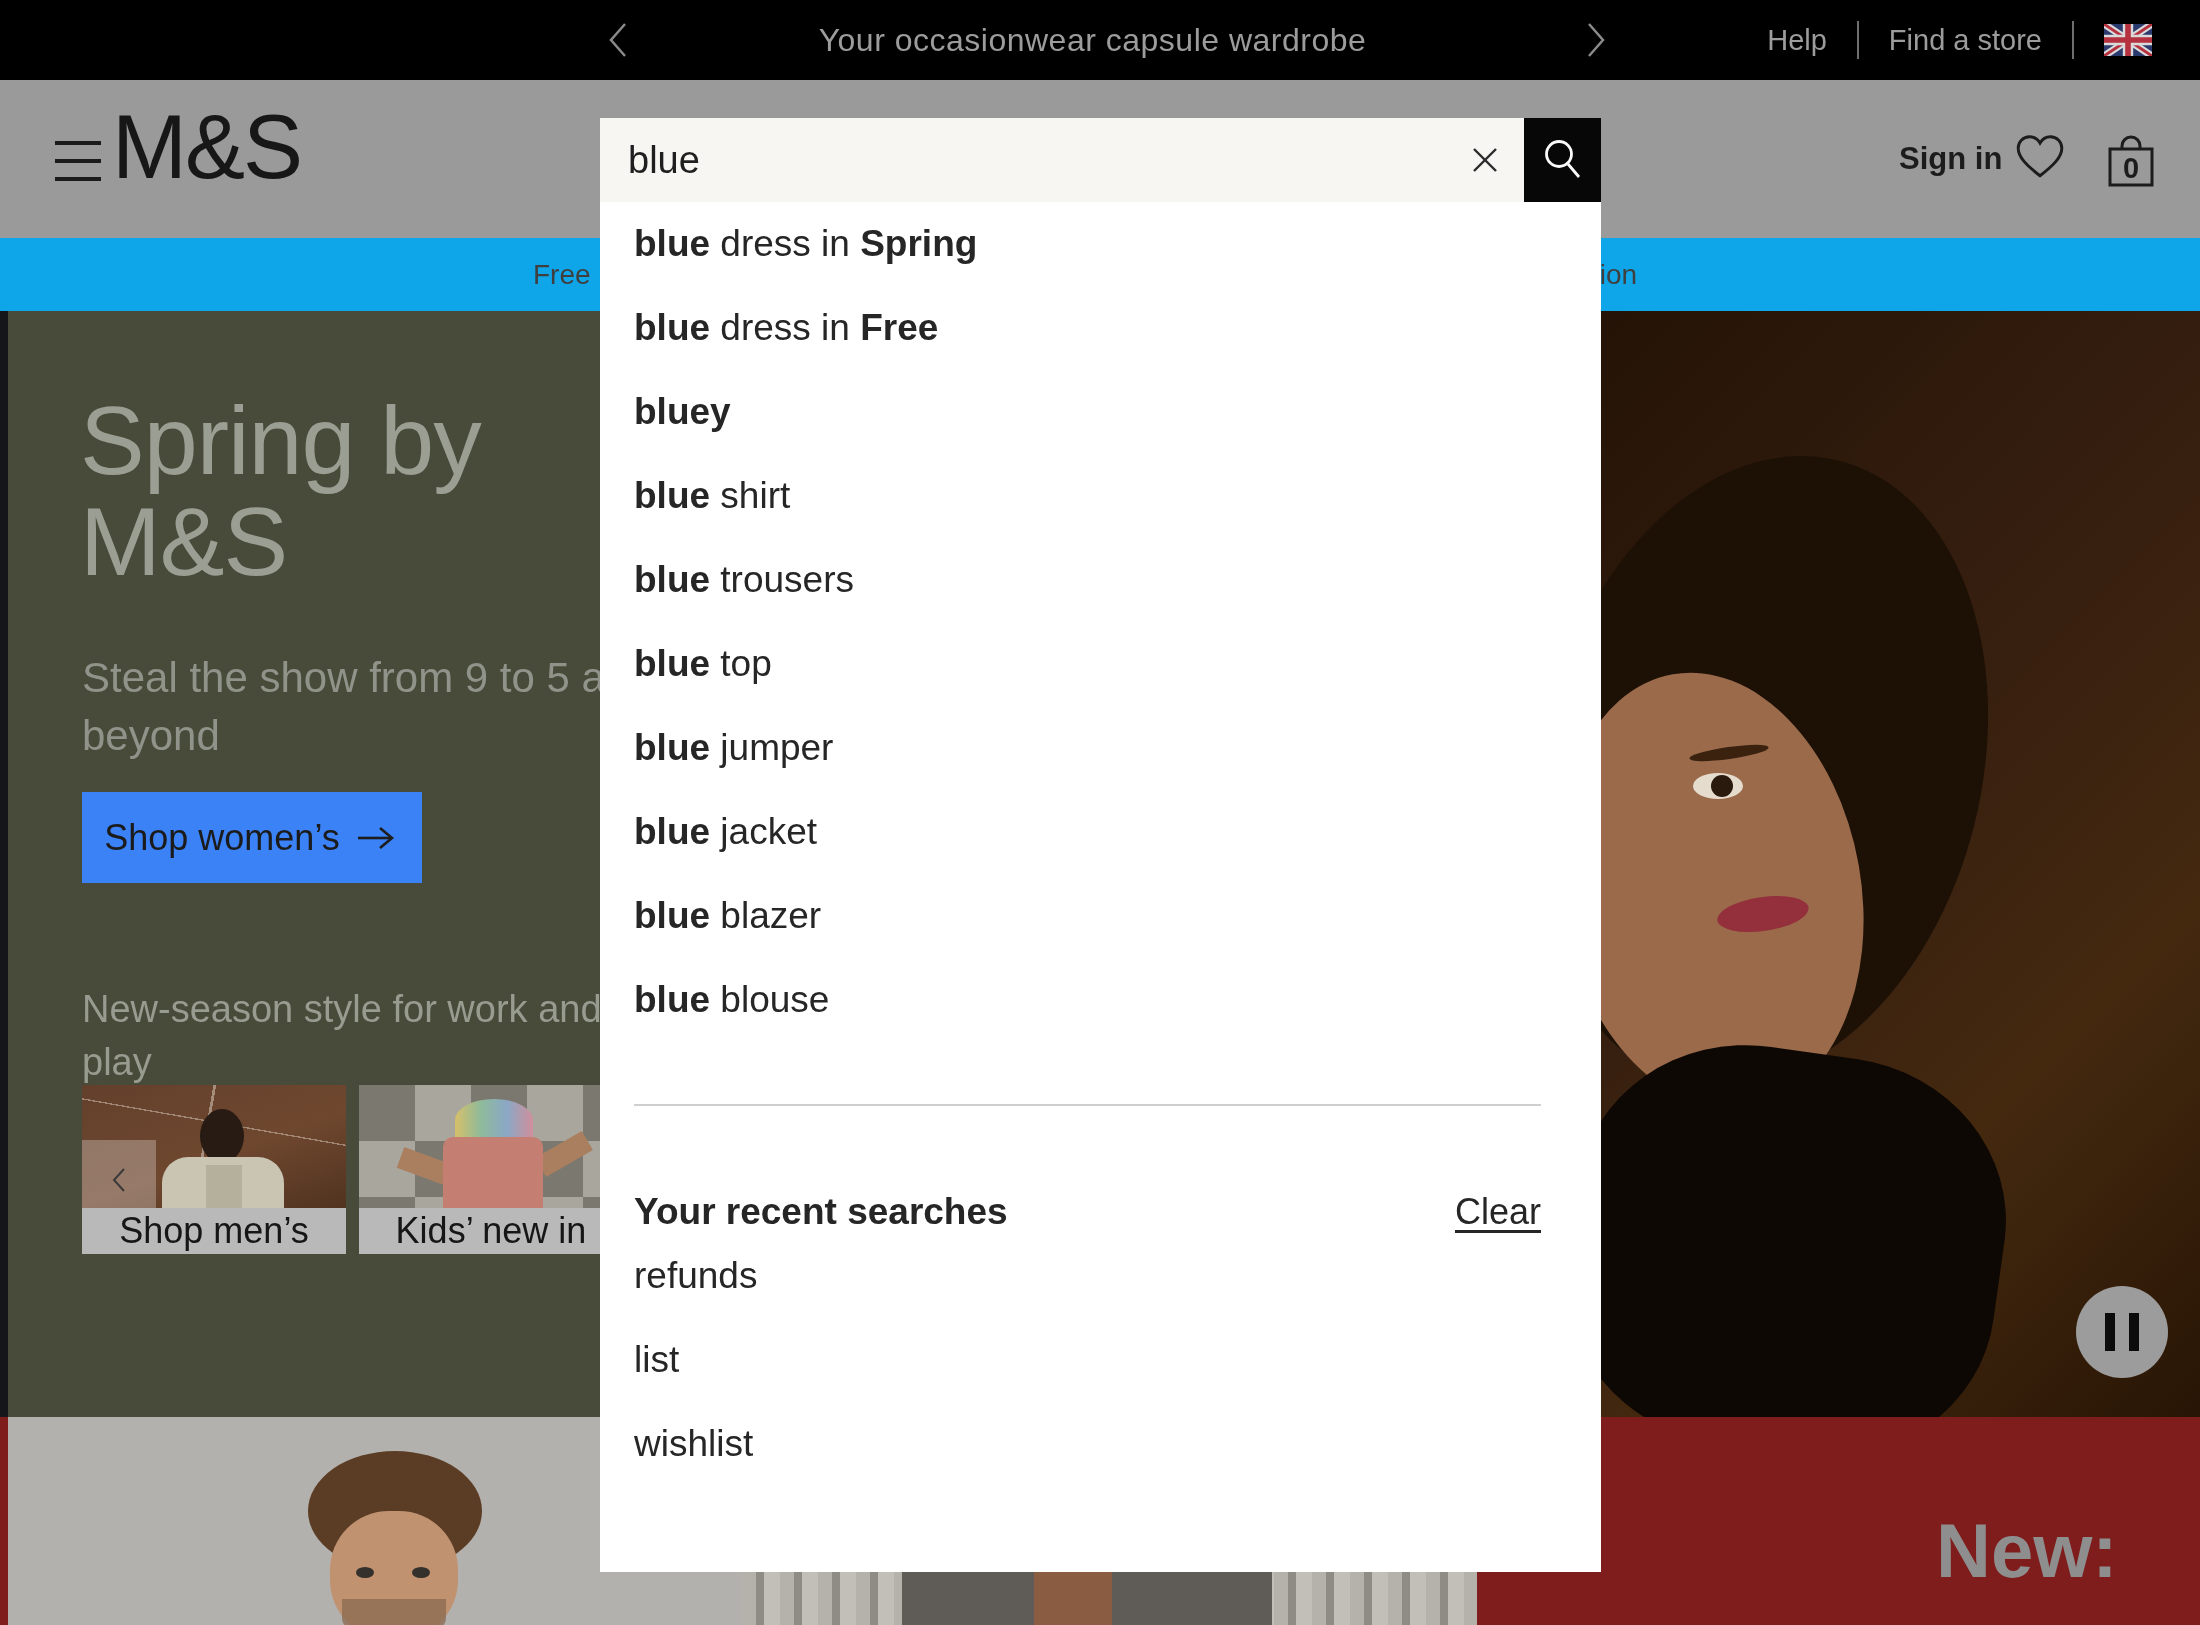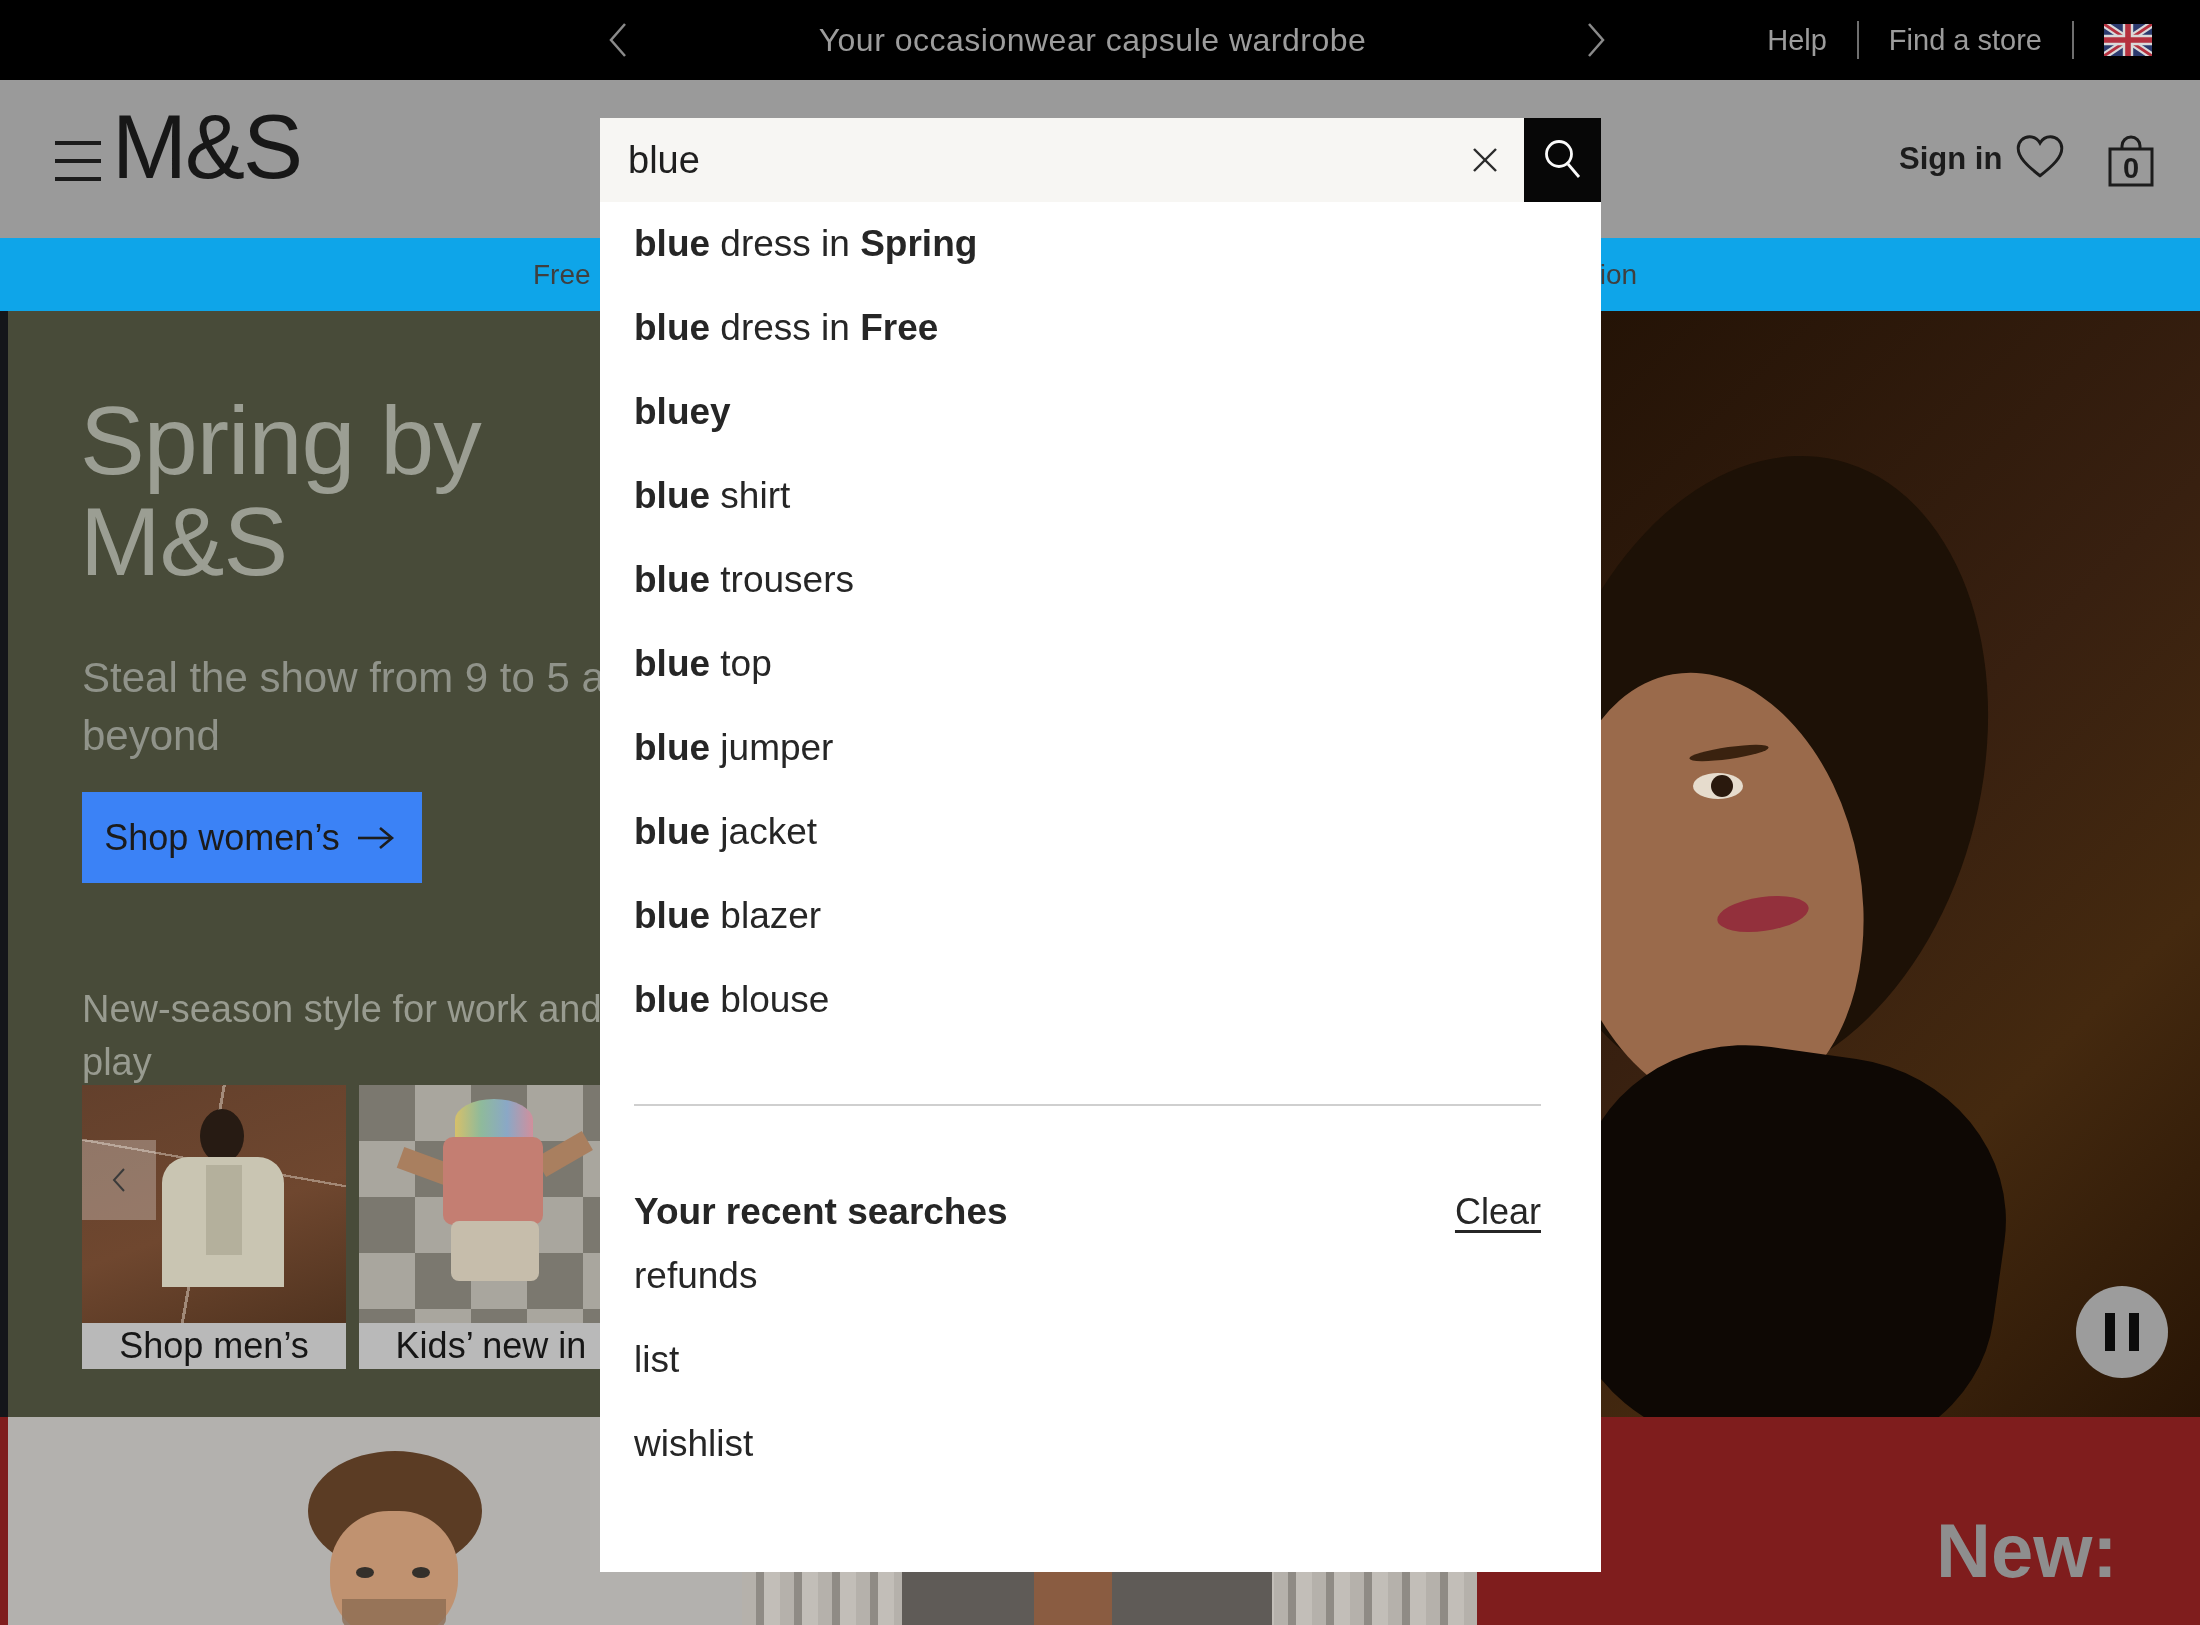--- a/index.html
+++ b/index.html
@@ -49,21 +49,21 @@
   
   .hero{position:absolute;left:8px;top:311px;width:1593px;height:1106px;background:#484b39;z-index:2;overflow:hidden;}
   .hero h1{position:absolute;left:72px;top:80px;margin:0;font-size:97px;line-height:1.04;font-weight:500;
            color:#9b9e93;letter-spacing:-1px;}
   .hero .subtitle{position:absolute;left:74px;top:338px;margin:0;width:600px;font-size:42px;line-height:1.38;color:#90938a;}
   .cta{position:absolute;left:74px;top:481px;width:340px;height:91px;background:#3b82f6;border:none;cursor:pointer;
        display:flex;align-items:center;justify-content:center;gap:16px;font-size:36px;color:#1b1b1b;
        font-family:"Liberation Sans",sans-serif;}
   .hero .tagline{position:absolute;left:74px;top:672px;margin:0;width:560px;font-size:38px;line-height:1.4;color:#989b90;}
   .cards{position:absolute;left:74px;top:774px;display:flex;gap:13px;}
-  .card{width:264px;height:284px;position:relative;cursor:pointer;}
+  .card{width:264px;height:169px;position:relative;cursor:pointer;}
   .card .photo{position:absolute;left:0;top:0;right:0;bottom:46px;overflow:hidden;}
   .card .caption{position:absolute;left:0;bottom:0;width:100%;height:46px;background:#b9b9b9;
                  font-size:36px;color:#161616;text-align:center;line-height:46px;}
   .photo-mens{background:
       linear-gradient(100deg, transparent 0 46%, rgba(214,200,186,.55) 46% 47%, transparent 47%),
       linear-gradient(10deg, transparent 0 64%, rgba(214,200,186,.5) 64% 64.8%, transparent 64.8%),
       linear-gradient(160deg,#63402c 0%,#6f472f 55%,#50331f 100%);}
   .m-head{position:absolute;left:118px;top:24px;width:44px;height:54px;border-radius:50%;background:#271b13;}
   .m-body{position:absolute;left:80px;top:72px;width:122px;height:130px;background:#c9c5b2;
           border-radius:26px 26px 0 0;}

